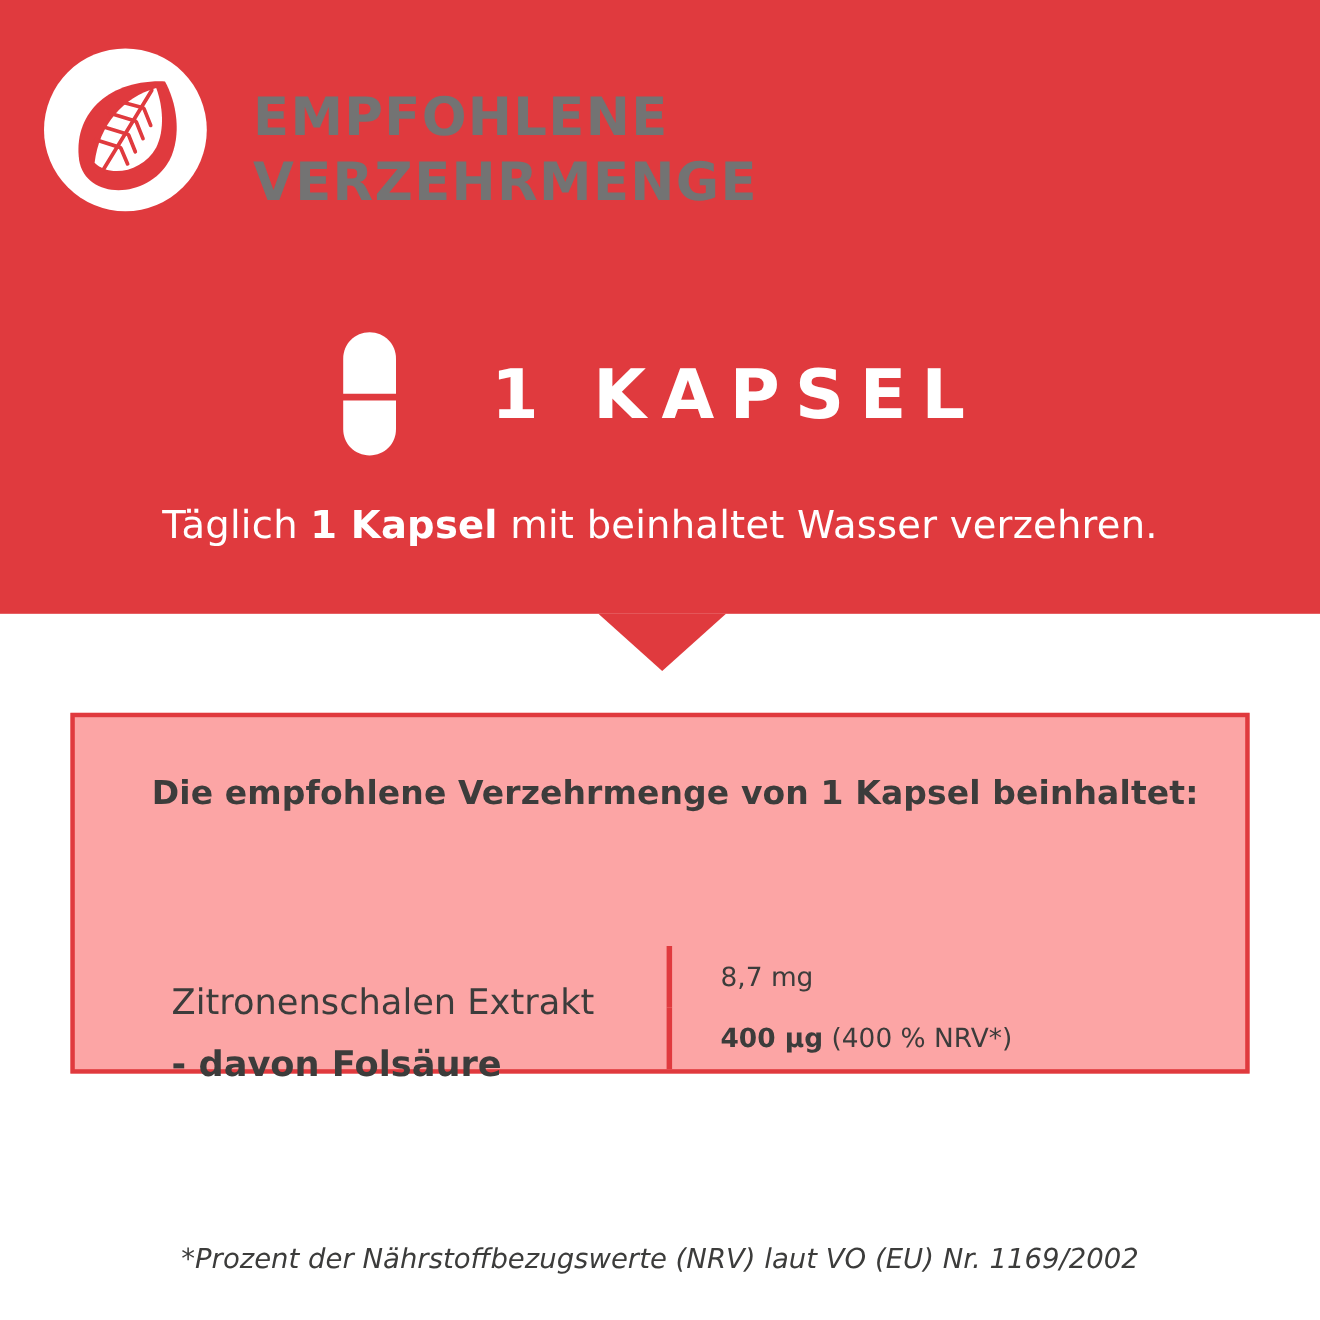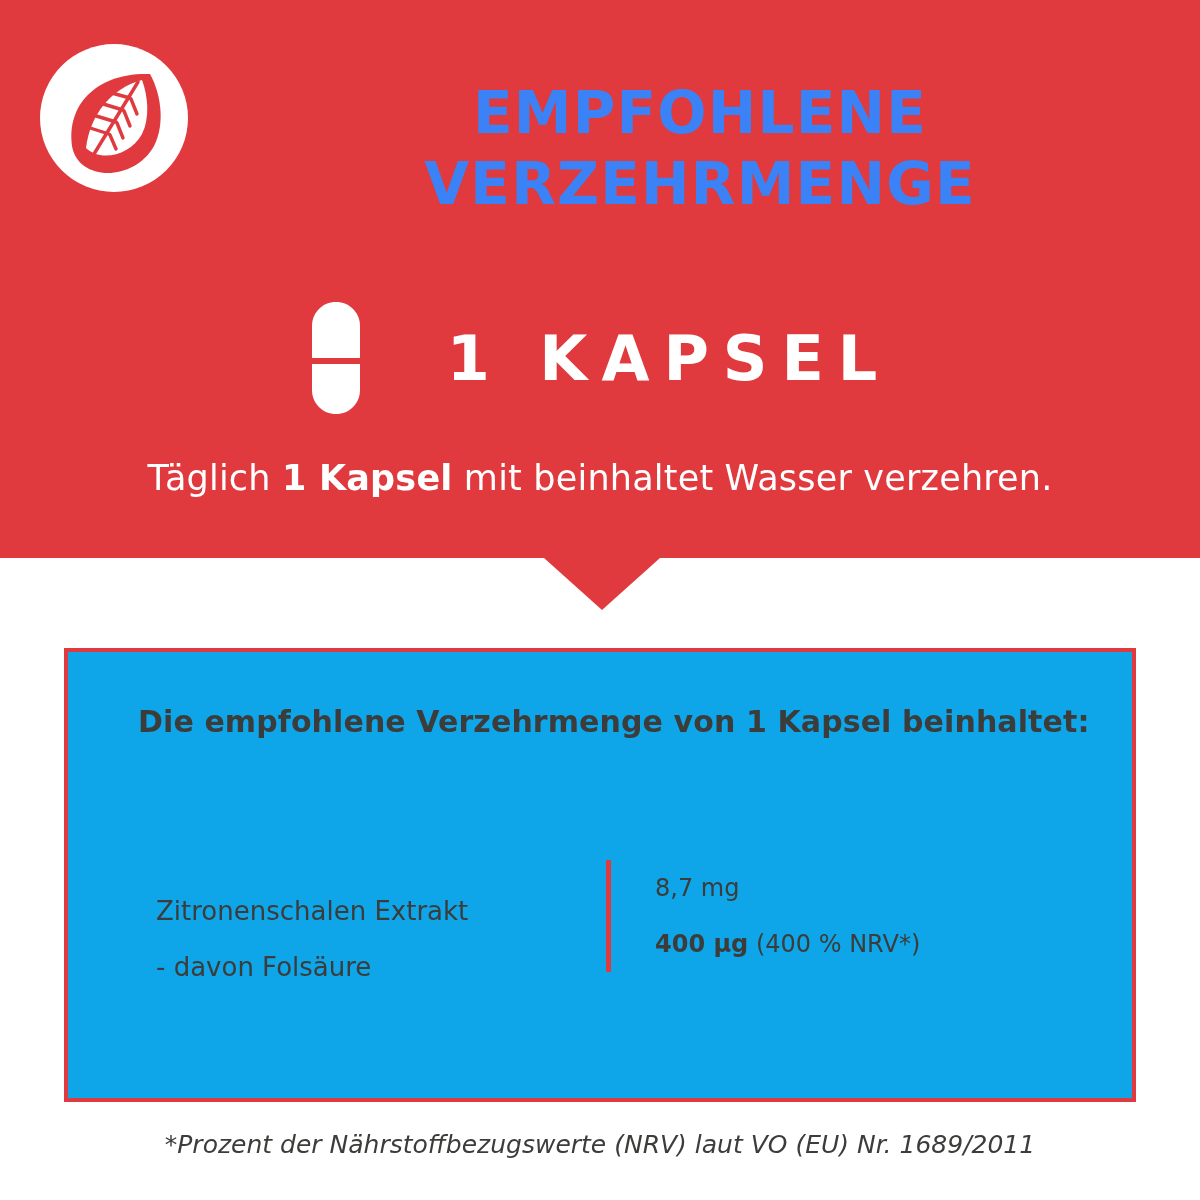--- a/index.html
+++ b/index.html
@@ -43,25 +43,24 @@
     width: 152px;
     height: 152px;
   }
 
   
   .headline {
     position: absolute;
     top: 78px;
     left: 230px;
     width: 940px;
-    text-align: center;
-    color: #3b82f6;
+    color: #737373;
     font-family: "DejaVu Sans", "Liberation Sans", sans-serif;
     font-weight: bold;
-    font-size: 58px;
+    font-size: 48px;
     line-height: 1.22;
     letter-spacing: 1.2px;
   }
   .headline .l2 { display: block; }
 
   
   .dose-row {
     position: absolute;
     top: 300px;
     left: 0;
@@ -95,24 +94,24 @@
     letter-spacing: 0.2px;
   }
   .instruction b { font-weight: bold; }
 
   
   .factbox {
     position: absolute;
     top: 648px;
     left: 64px;
     width: 1072px;
-    height: 454px;
+    height: 328px;
     border: 4px solid #e03a3e;
     box-sizing: border-box;
-    background: #0ea5e9;
+    background: #fca5a5;
   }
   .factbox-title {
     position: absolute;
     top: 52px;
     left: 70px;
     color: #3c3c3b;
     font-size: 30px;
     font-weight: bold;
     letter-spacing: 0.1px;
   }
@@ -124,34 +123,34 @@
     width: 920px;
   }
   .ing-row {
     display: flex;
     align-items: center;
     height: 56px;
   }
   .ing-name {
     width: 450px;
     color: #3c3c3b;
-    font-size: 26px;
+    font-size: 32px;
     margin-top: 46px;
   }
   .ing-sep {
     width: 5px;
     height: 56px;
     background: #e03a3e;
     margin-right: 44px;
   }
   .ing-value {
     color: #3c3c3b;
     font-size: 24px;
   }
-  .bold { font-weight: normal; }
+  .bold { font-weight: bold; }
 
   
   .footnote {
     position: absolute;
     top: 1130px;
     left: 0;
     width: 1200px;
     text-align: center;
     color: #3c3c3b;
     font-size: 25px;
@@ -212,13 +211,13 @@
       <span class="ing-value">8,7 mg</span>
     </div>
     <div class="ing-row">
       <span class="ing-name bold">- davon Folsäure</span>
       <span class="ing-sep"></span>
       <span class="ing-value"><b>400 µg</b><span> (400 % NRV*)</span></span>
     </div>
   </div>
 </div>
 
-<div class="footnote">*Prozent der Nährstoffbezugswerte (NRV) laut VO (EU) Nr. 1689/2011</div>
+<div class="footnote">*Prozent der Nährstoffbezugswerte (NRV) laut VO (EU) Nr. 1169/2002</div>
 
 </body></html>

